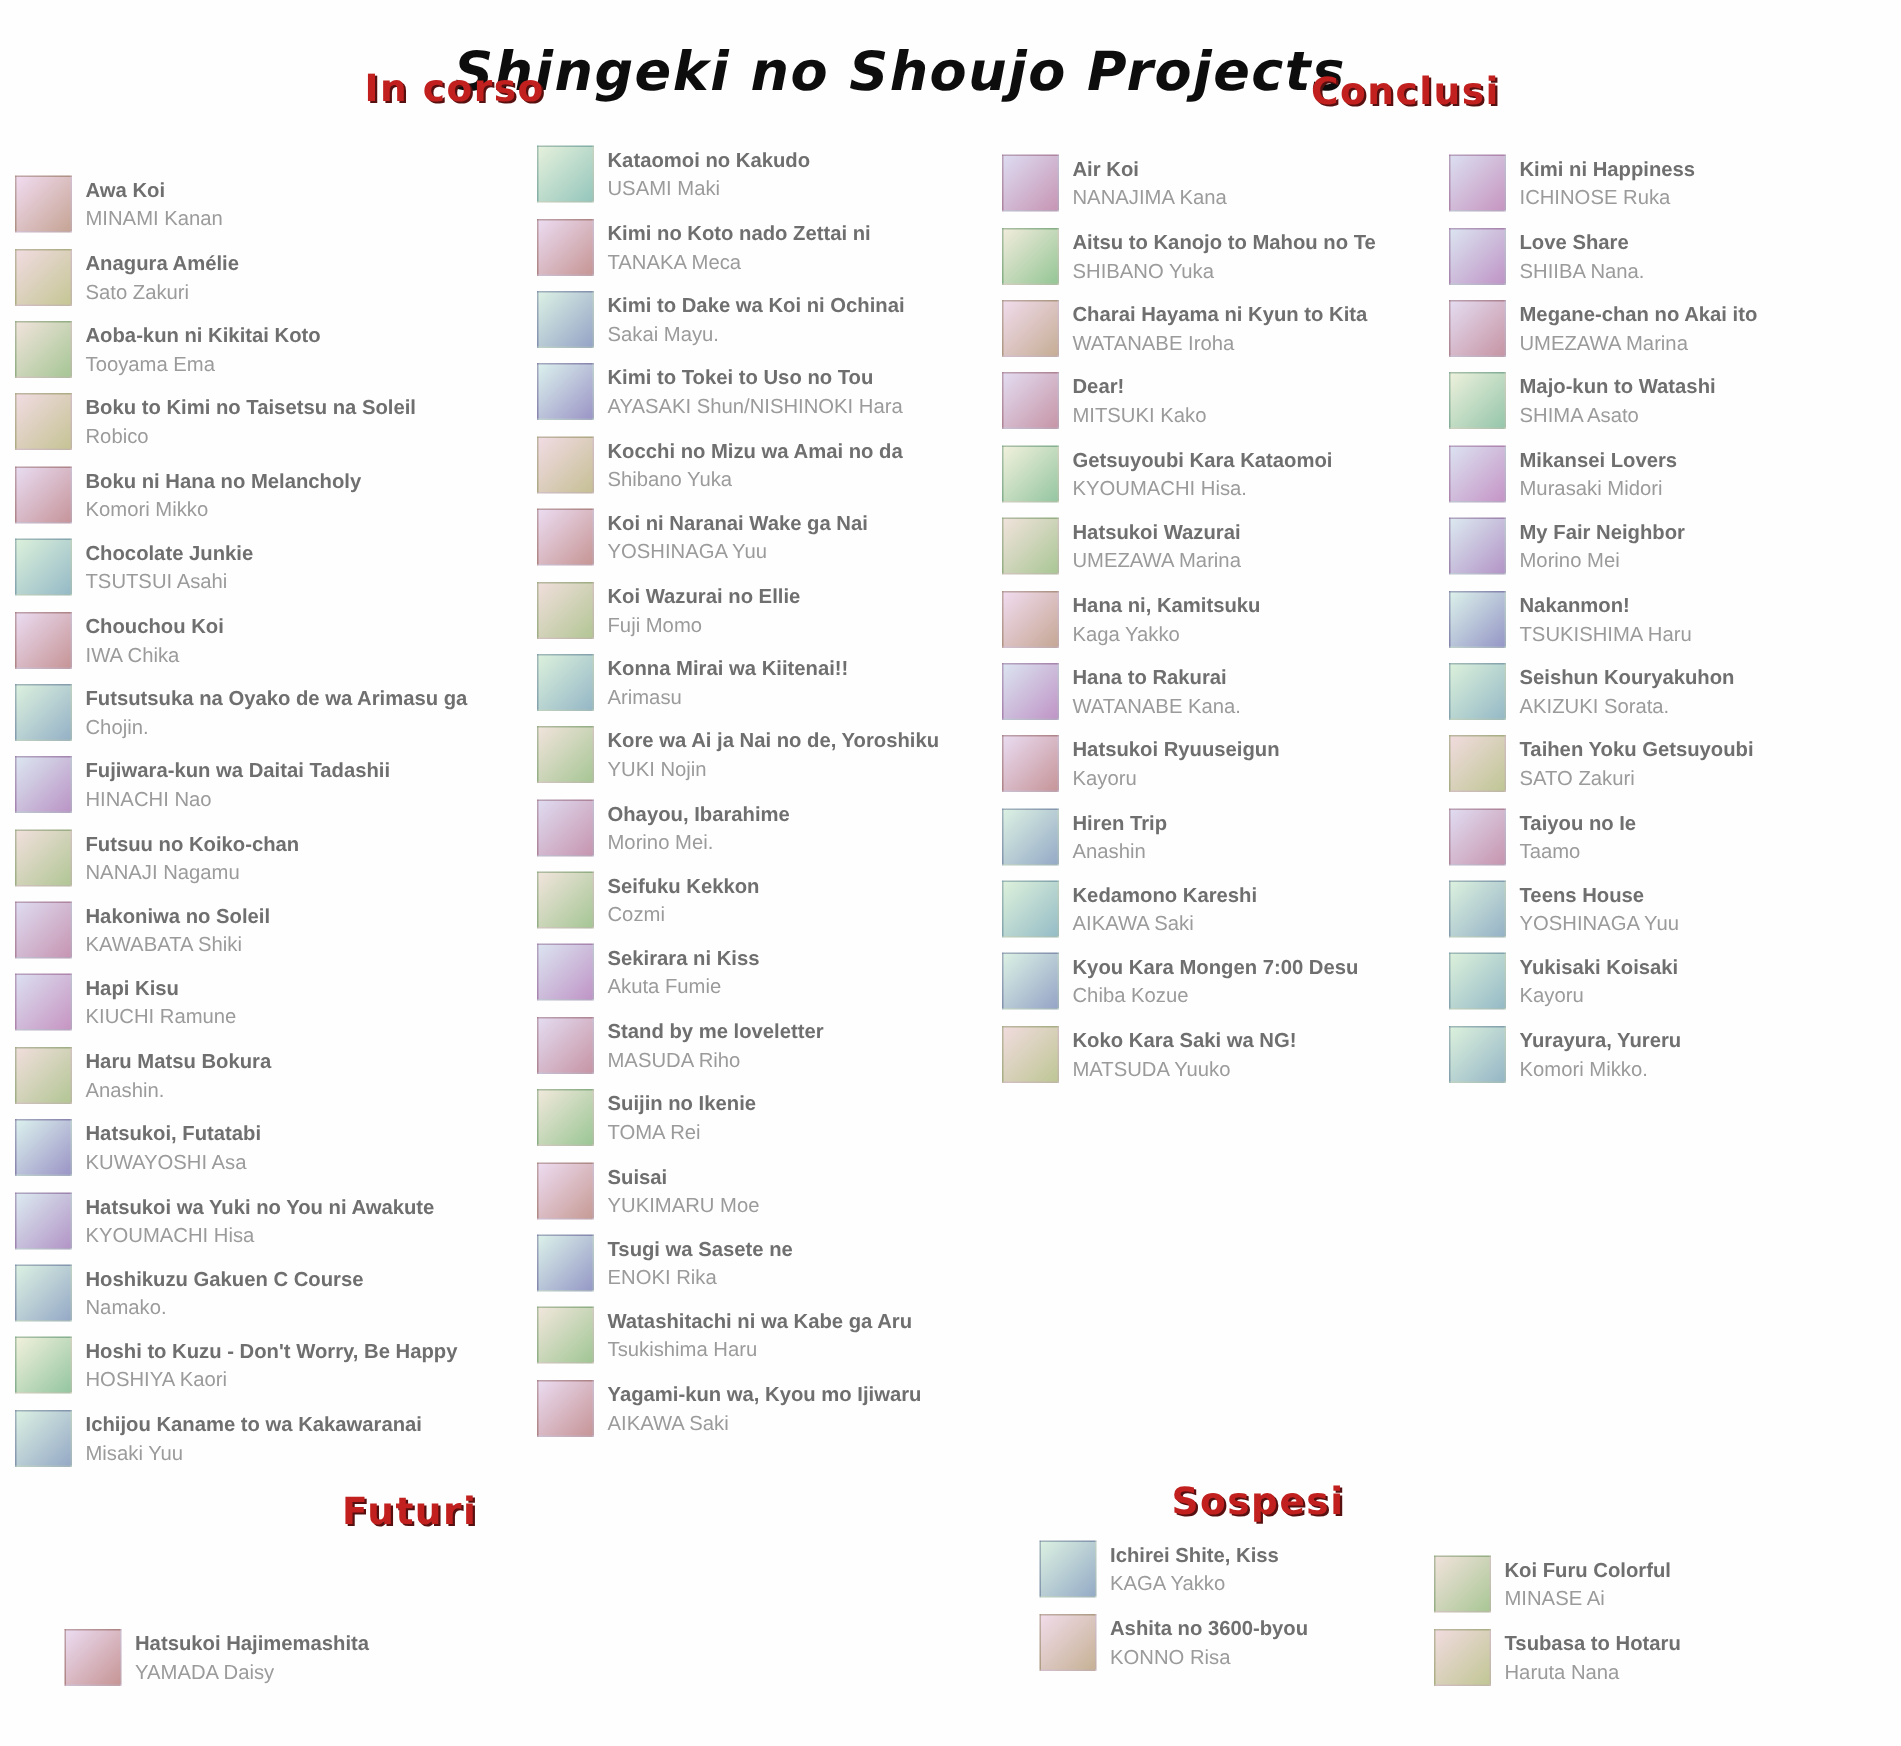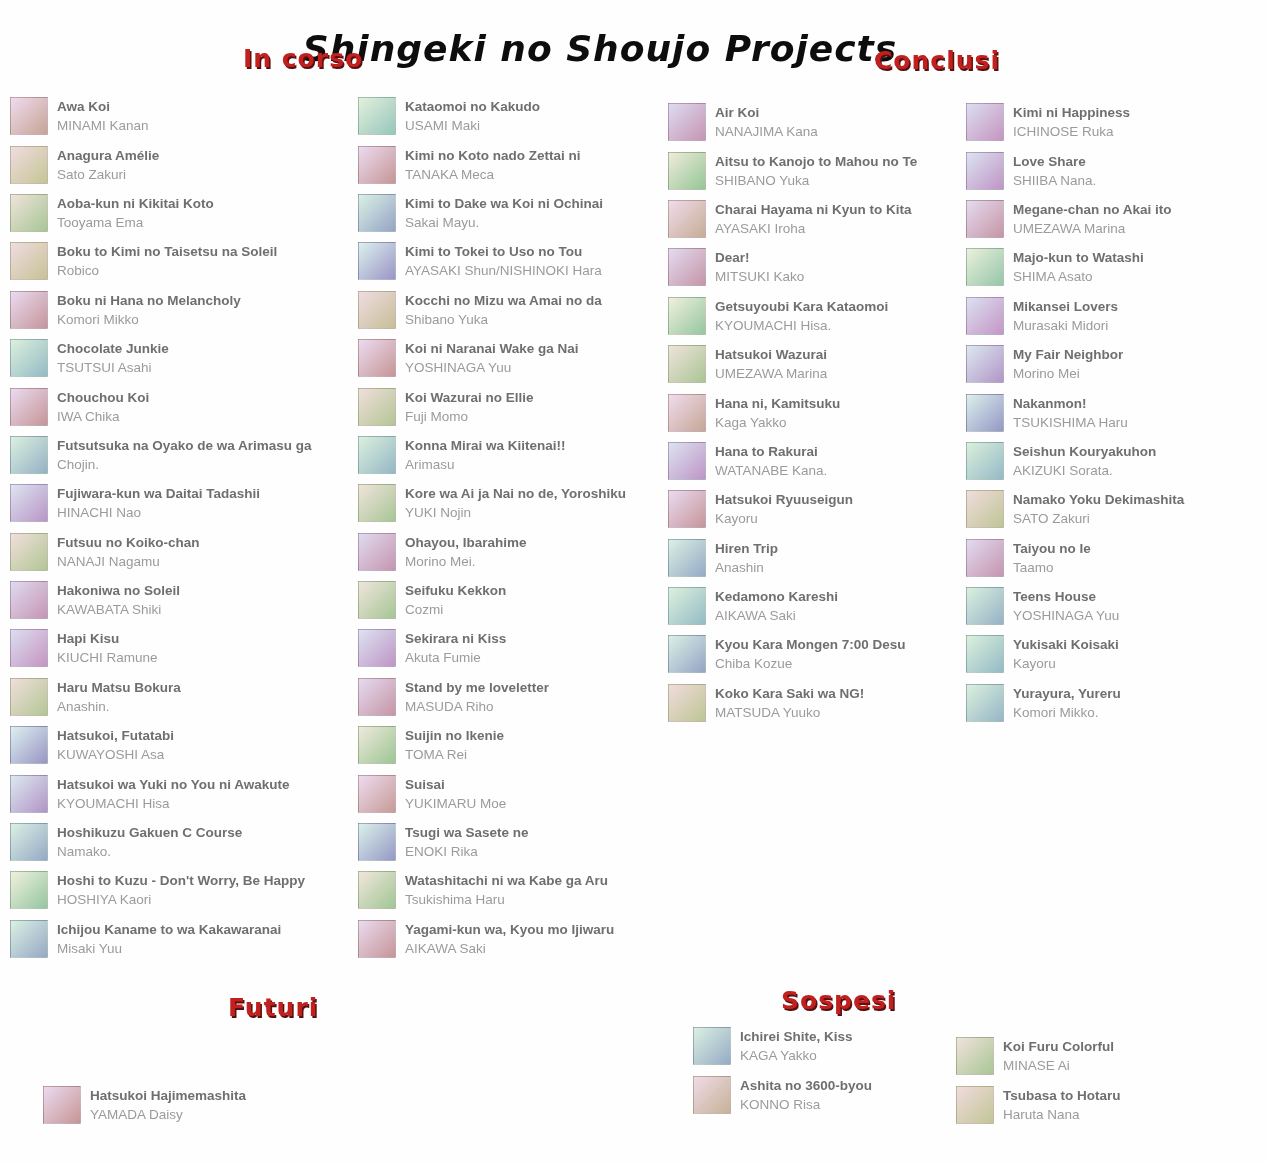--- a/index.html
+++ b/index.html
@@ -32,21 +32,21 @@
     letter-spacing:1px;
     font-family:"DejaVu Sans", sans-serif;
     white-space:nowrap;
   }
   .h-in-corso{left:243px;top:44px;}
   .h-conclusi{left:874px;top:46px;}
   .h-futuri{left:228px;top:993px;}
   .h-sospesi{left:781px;top:986px;}
 
   .col{position:absolute;display:flex;flex-direction:column;}
-  .col-incorso-1{left:10px;top:92px;width:345px;}
+  .col-incorso-1{left:10px;top:112px;width:345px;}
   .col-incorso-2{left:358px;top:92px;width:305px;}
   .col-conclusi-1{left:668px;top:98px;width:298px;}
   .col-conclusi-2{left:966px;top:98px;width:356px;}
   .col-futuri{left:43px;top:1065px;width:320px;margin-top:16px;}
   .col-sospesi-1{left:693px;top:1022px;width:300px;}
   .col-sospesi-2{left:956px;top:1020px;width:300px;margin-top:12px;}
 
   .entry{
     display:flex;align-items:center;gap:9px;
     height:48.4px;flex:0 0 48.4px;
@@ -387,21 +387,21 @@
         <div class="meta">
           <span class="title">Aitsu to Kanojo to Mahou no Te</span>
           <span class="author">SHIBANO Yuka</span>
         </div>
       </div>
 
       <div class="entry">
         <div class="thumb" style="background: linear-gradient(135deg, rgb(240, 219, 235), rgb(198, 173, 149));"></div>
         <div class="meta">
           <span class="title">Charai Hayama ni Kyun to Kita</span>
-          <span class="author">AYASAKI Iroha</span>
+          <span class="author">WATANABE Iroha</span>
         </div>
       </div>
 
       <div class="entry">
         <div class="thumb" style="background: linear-gradient(135deg, rgb(227, 219, 240), rgb(198, 149, 167));"></div>
         <div class="meta">
           <span class="title">Dear!</span>
           <span class="author">MITSUKI Kako</span>
         </div>
       </div>
@@ -542,21 +542,21 @@
         <div class="thumb" style="background: linear-gradient(135deg, rgb(219, 240, 219), rgb(149, 185, 198));"></div>
         <div class="meta">
           <span class="title">Seishun Kouryakuhon</span>
           <span class="author">AKIZUKI Sorata.</span>
         </div>
       </div>
 
       <div class="entry">
         <div class="thumb" style="background: linear-gradient(135deg, rgb(240, 219, 221), rgb(191, 198, 149));"></div>
         <div class="meta">
-          <span class="title">Namako Yoku Dekimashita</span>
+          <span class="title">Taihen Yoku Getsuyoubi</span>
           <span class="author">SATO Zakuri</span>
         </div>
       </div>
 
       <div class="entry">
         <div class="thumb" style="background: linear-gradient(135deg, rgb(224, 219, 240), rgb(198, 149, 174));"></div>
         <div class="meta">
           <span class="title">Taiyou no Ie</span>
           <span class="author">Taamo</span>
         </div>

